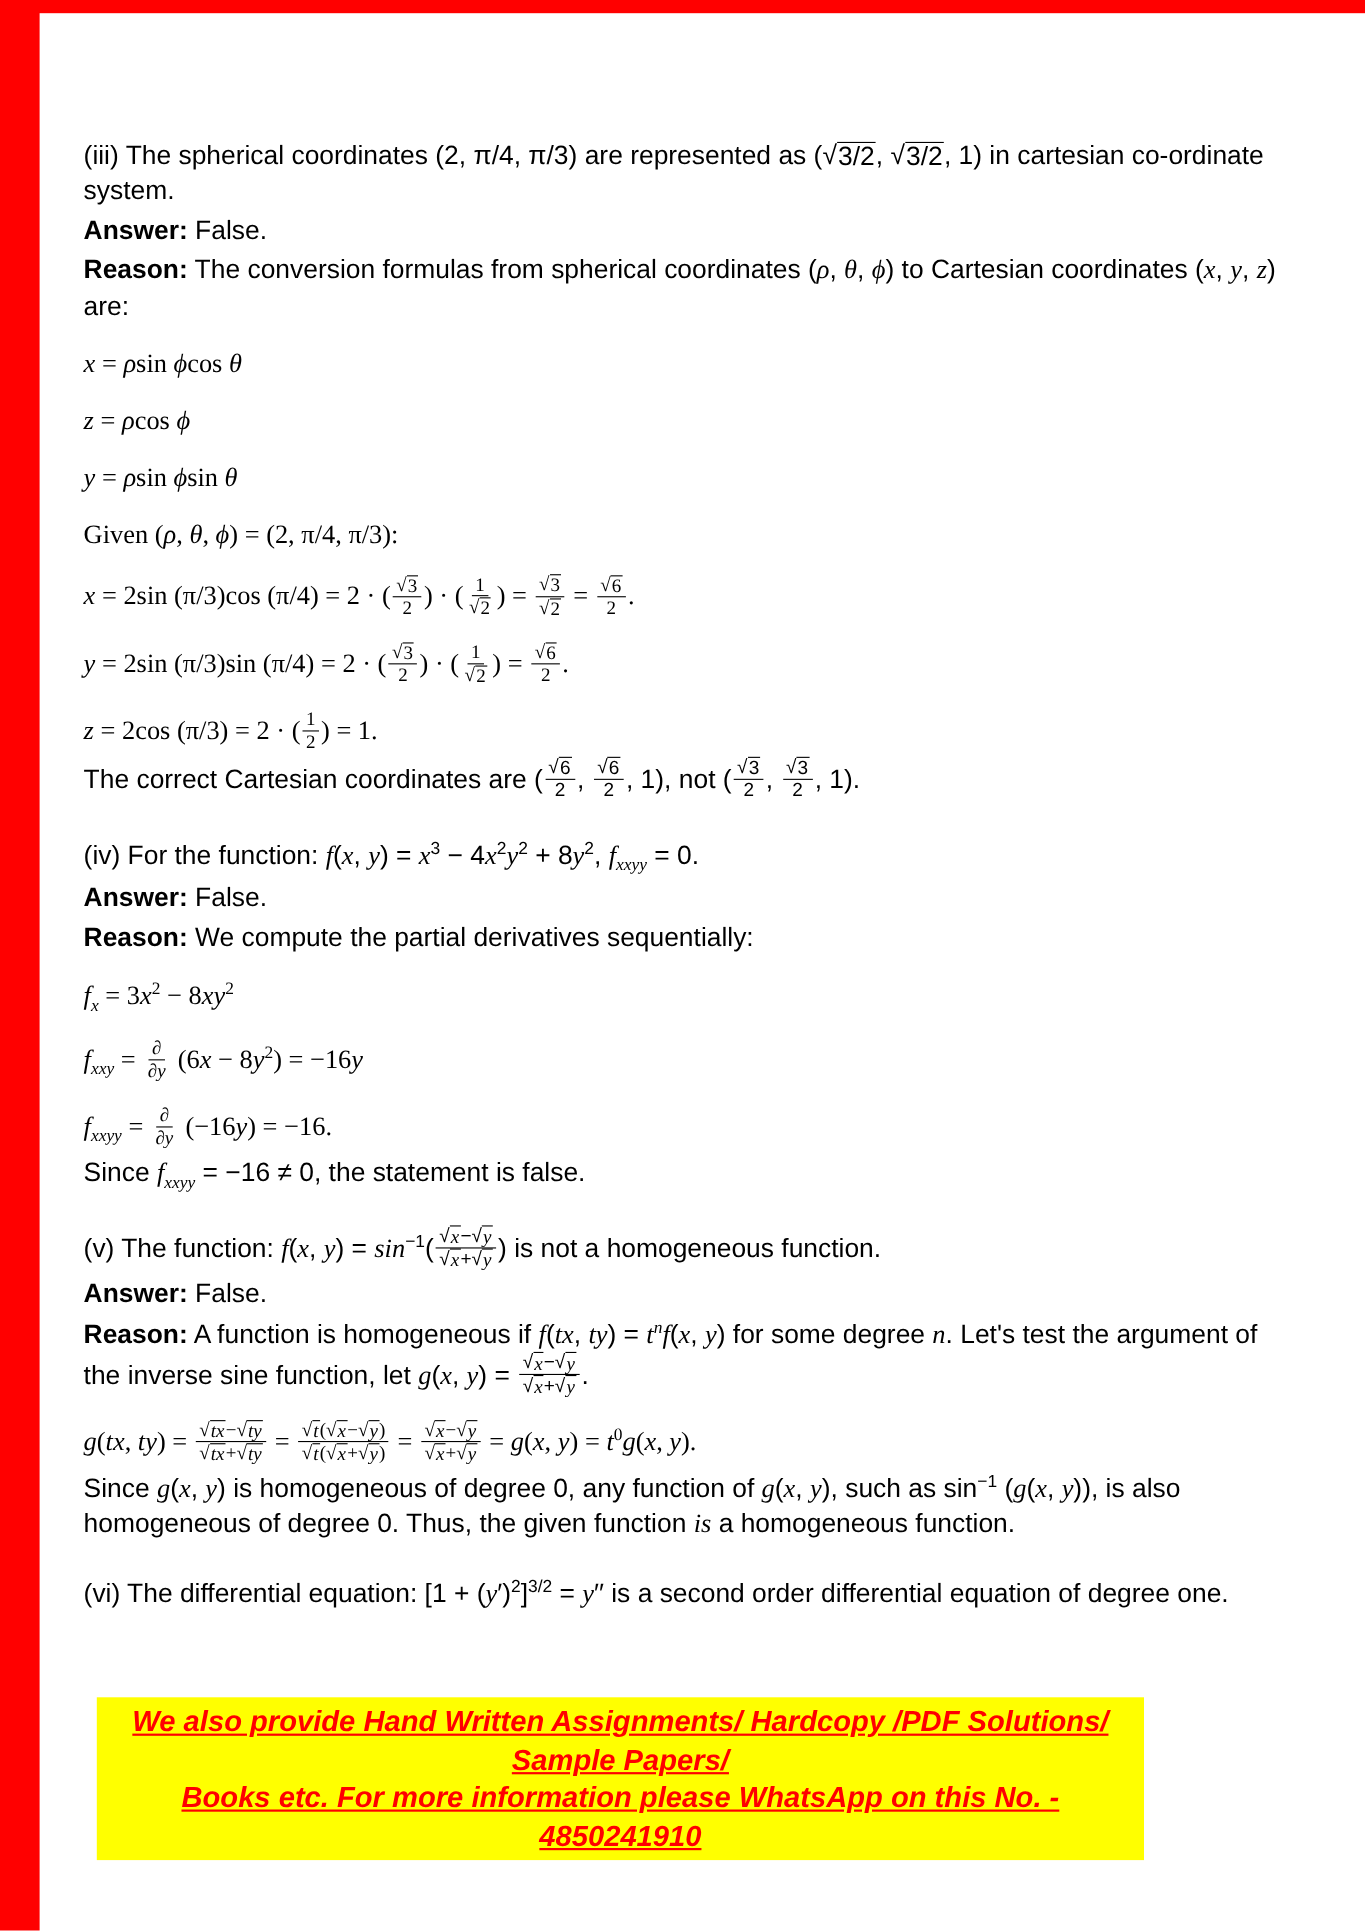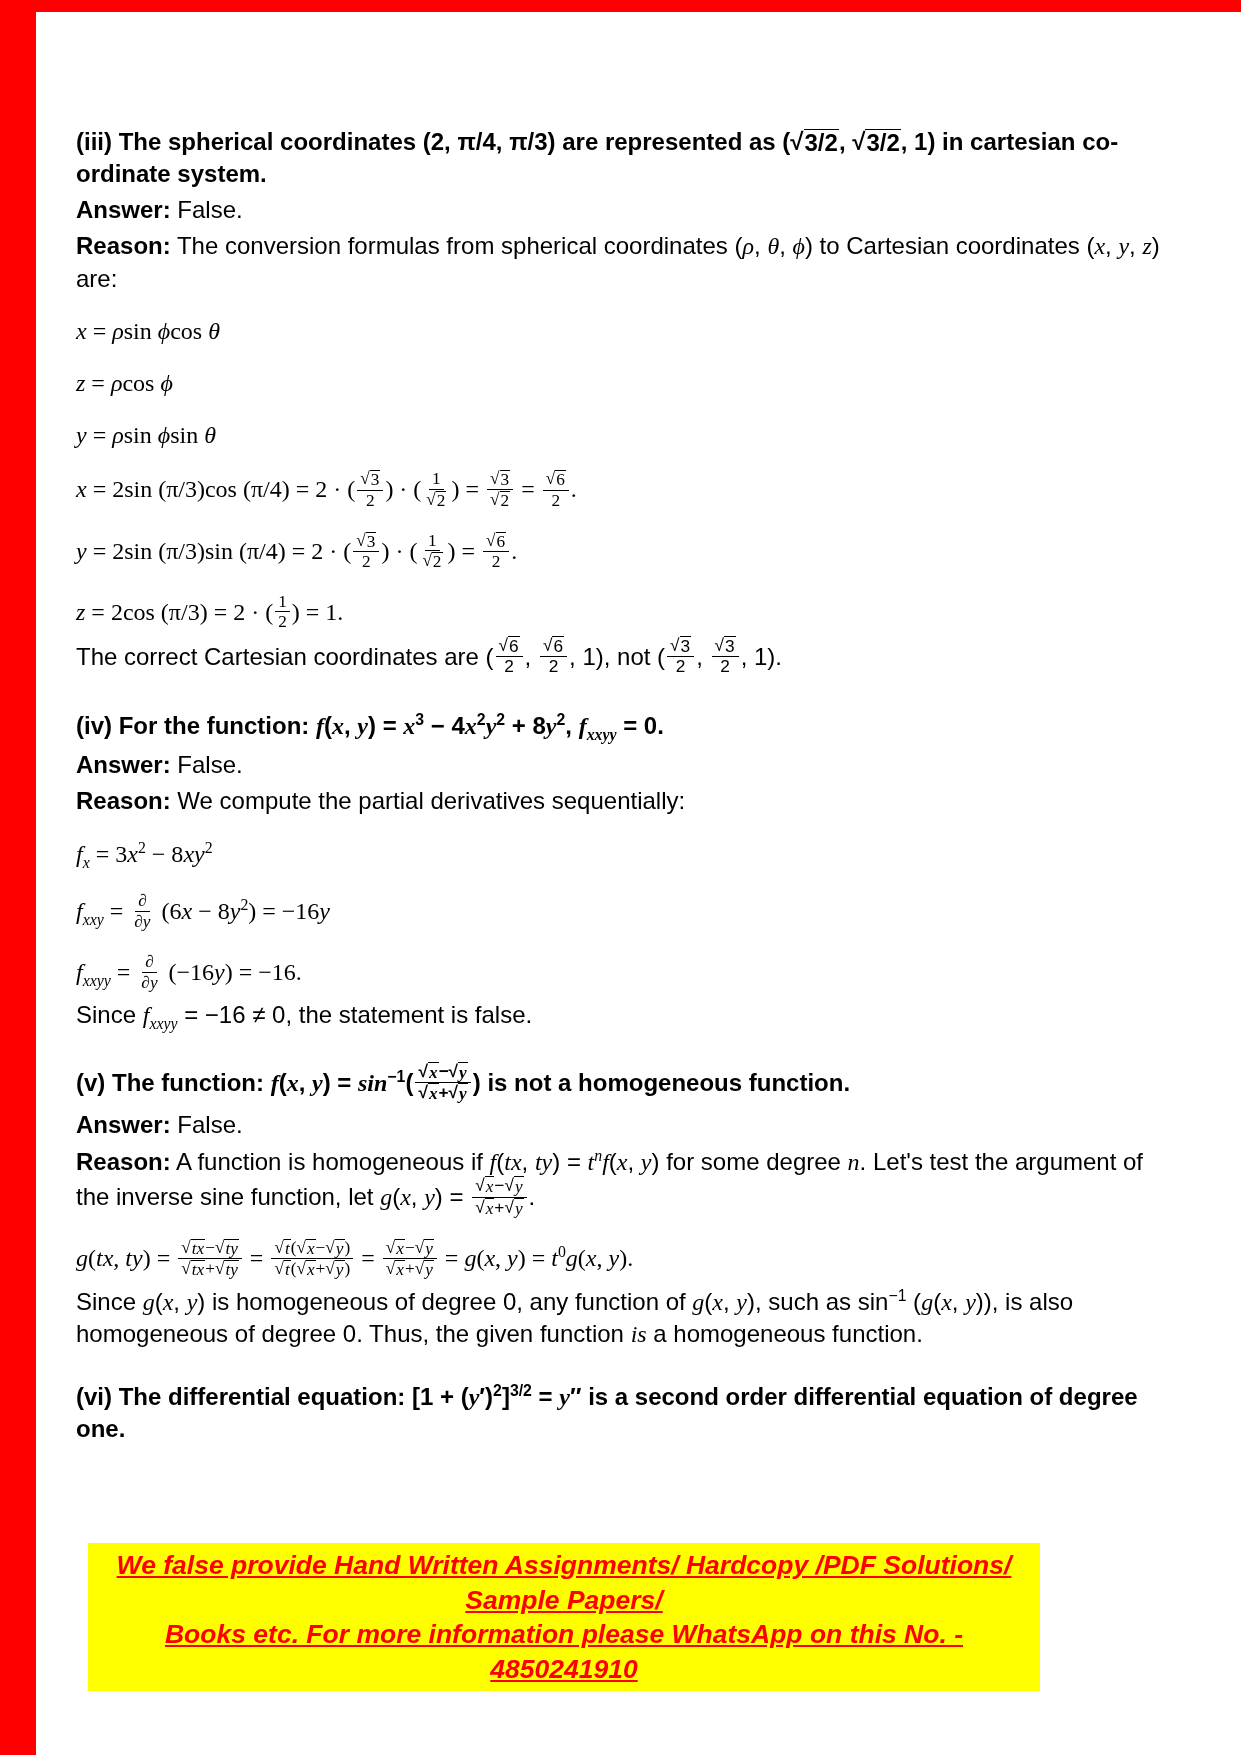--- a/index.html
+++ b/index.html
@@ -6,21 +6,21 @@
   body {
     width: 1241px; height: 1755px; position: relative; background: #ffffff;
     font-family: "Liberation Sans", "DejaVu Sans", sans-serif; color: #000000;
     overflow: hidden;
   }
   .border-top  { position: absolute; top: 0; left: 0; width: 100%; height: 12px; background: var(--red, #f00); }
   .border-left { position: absolute; top: 0; left: 0; width: 36px; height: 100%; background: var(--red, #f00); }
   .content { position: absolute; left: 76px; top: 122px; width: 1104px; font-size: 24px; line-height: 1.34; }
   .section { margin-bottom: 30px; }
   .line { margin: 4px 0; }
-  .heading { font-weight: bold; }
+  .heading { font-weight: normal; }
   .eq { font-family: "Liberation Serif", "DejaVu Serif", serif; margin-top: 20px; }
   .eq i, .heading i, .para i { font-family: "Liberation Serif", "DejaVu Serif", serif; }
   sup { font-size: 0.66em; }
   sub { font-size: 0.66em; }
   .frac {
     display: inline-flex; flex-direction: column; align-items: center;
     vertical-align: middle; font-size: 0.72em; line-height: 1.15;
     margin: 0 2px; transform: translateY(-2px);
   }
   .fnum { padding: 0 3px; border-bottom: 1.5px solid #000; }
@@ -49,20 +49,21 @@
           <span class="rad">3/2</span>
         </span>, <span class="sqrt">
           <span class="rsign">√</span>
           <span class="rad">3/2</span>
         </span>, 1) in cartesian co-ordinate system.</div>
       <div class="line para"><b>Answer:</b> False.</div>
       <div class="line para"><b>Reason:</b> The conversion formulas from spherical coordinates (<i>ρ</i>, <i>θ</i>, <i>ϕ</i>) to Cartesian coordinates (<i>x</i>, <i>y</i>, <i>z</i>) are:</div>
       <div class="line eq"><i>x</i> = <i>ρ</i>sin <i>ϕ</i>cos <i>θ</i></div>
       <div class="line eq"><i>z</i> = <i>ρ</i>cos <i>ϕ</i></div>
       <div class="line eq"><i>y</i> = <i>ρ</i>sin <i>ϕ</i>sin <i>θ</i></div>
+      <div class="line eq">Given (<i>ρ</i>, <i>θ</i>, <i>ϕ</i>) = (2, π/4, π/3):</div>
       <div class="line eq"><i>x</i> = 2sin (π/3)cos (π/4) = 2 · (<span class="frac">
           <span class="fnum"><span class="sqrt">
               <span class="rsign">√</span>
               <span class="rad">3</span>
             </span></span>
           <span class="fden">2</span>
         </span>) · (<span class="frac">
           <span class="fnum">1</span>
           <span class="fden"><span class="sqrt">
               <span class="rsign">√</span>
@@ -235,15 +236,15 @@
             </span></span>
         </span> = <i>g</i>(<i>x</i>, <i>y</i>) = <i>t</i><sup>0</sup><i>g</i>(<i>x</i>, <i>y</i>).</div>
       <div class="line para">Since <i>g</i>(<i>x</i>, <i>y</i>) is homogeneous of degree 0, any function of <i>g</i>(<i>x</i>, <i>y</i>), such as sin<sup>−1</sup> (<i>g</i>(<i>x</i>, <i>y</i>)), is also homogeneous of degree 0. Thus, the given function <i>is</i> a homogeneous function.</div>
     </div>
     <div class="section">
       <div class="line heading">(vi) The differential equation: [1 + (<i>y</i>′)<sup>2</sup>]<sup>3/2</sup> = <i>y</i>′′ is a second order differential equation of degree one.</div>
     </div>
   </div>
 
 <div class="footer">
-  <span class="footer-line">We false provide Hand Written Assignments/ Hardcopy /PDF Solutions/ Sample Papers/</span>
+  <span class="footer-line">We also provide Hand Written Assignments/ Hardcopy /PDF Solutions/ Sample Papers/</span>
   <span class="footer-line">Books etc. For more information please WhatsApp on this No. - 4850241910</span>
 </div>
 
 </body></html>

